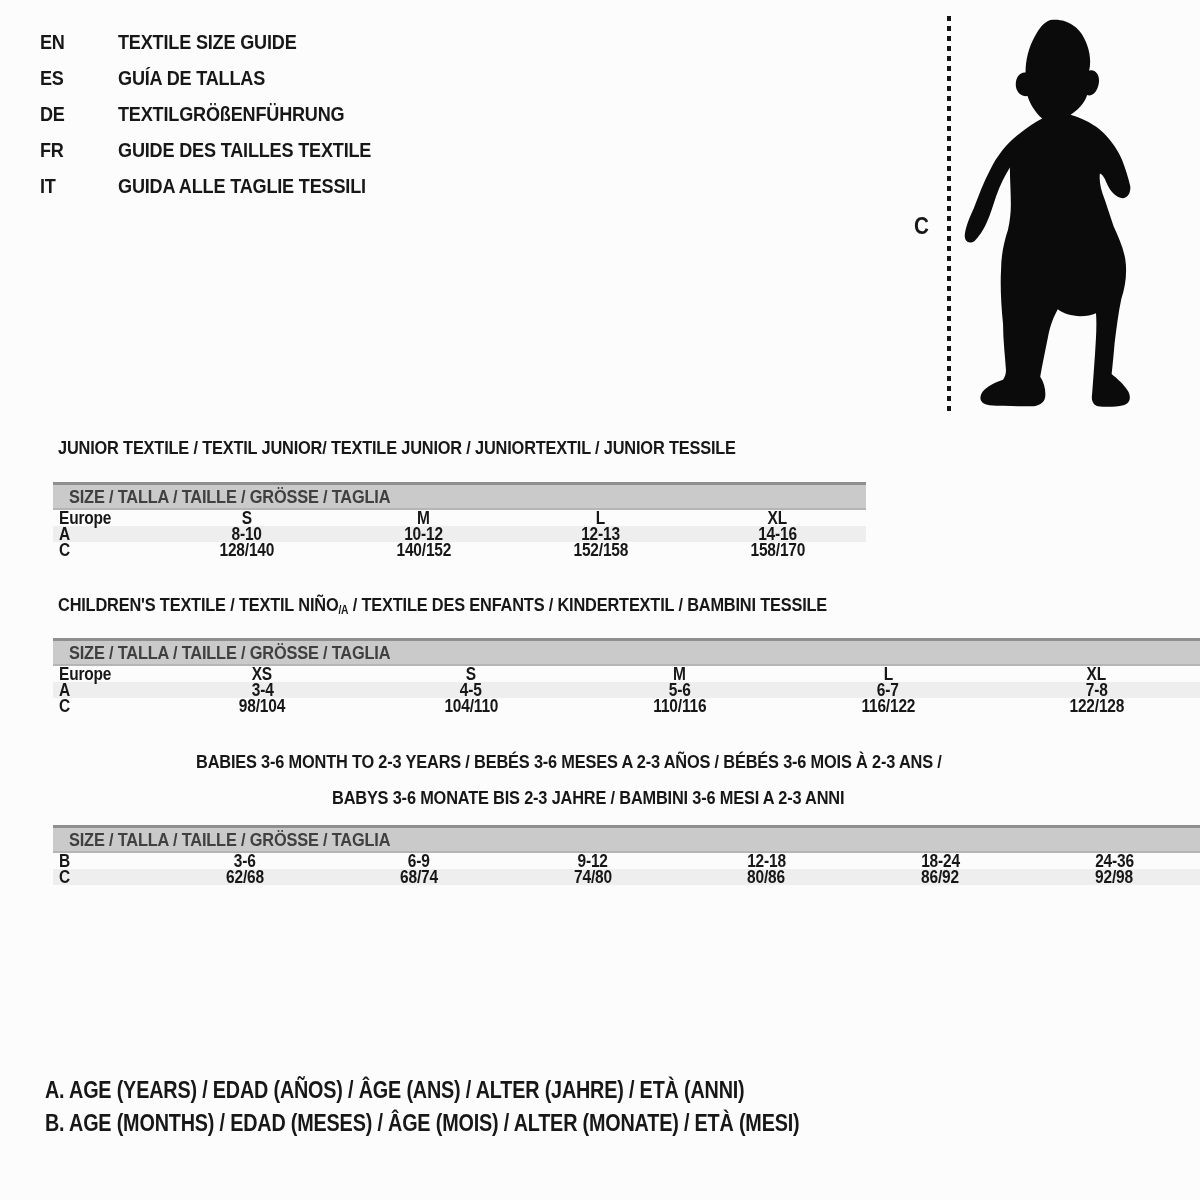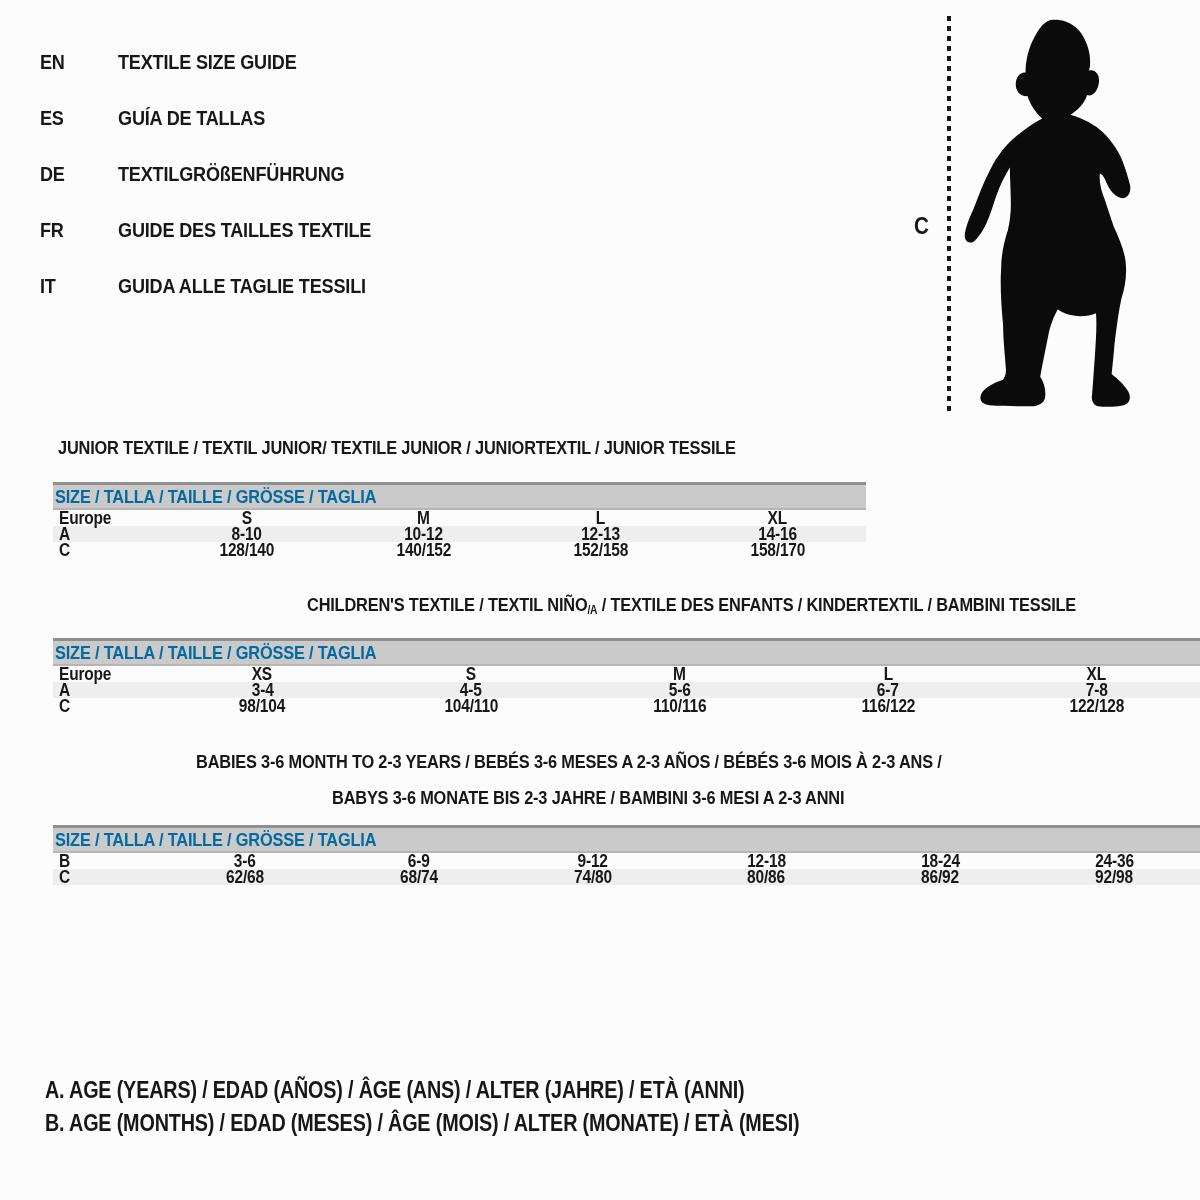--- a/index.html
+++ b/index.html
@@ -16,50 +16,50 @@
     font-weight:700;
     position:relative;
     overflow:hidden;
   }
   
   .cond{display:inline-block;transform:scaleX(.86);transform-origin:0 50%;white-space:nowrap;letter-spacing:-.2px;}
   .condc{display:inline-block;transform:scaleX(.86);transform-origin:50% 50%;white-space:nowrap;letter-spacing:-.2px;}
 
   
   .lang-list{position:absolute;left:40px;top:24px;}
-  .lang-row{display:flex;height:36px;align-items:center;font-size:21px;margin-top:20px;}
+  .lang-row{display:flex;height:36px;align-items:center;font-size:21px;}
   .lang-code{width:78px;}
   
   .dash-line{position:absolute;left:947px;top:16px;width:4px;height:400px;
     background:repeating-linear-gradient(to bottom,#141414 0 5px,transparent 5px 10px);}
   .figure-label{position:absolute;left:914px;top:212px;font-size:24px;}
   .silhouette{position:absolute;left:950px;top:10px;}
 
   
   .sections{position:absolute;left:53px;top:437px;width:1148px;}
   .section-title{margin-left:5px;font-size:19px;line-height:22px;}
   .title-line{height:22px;}
   .title-line .subscript{font-size:12px;vertical-align:-3px;}
   .sec-babies .title-line{height:36px;line-height:36px;}
   .size-bar{
     background:var(--bar-bg);
     border-top:3px solid var(--bar-top);
     border-bottom:2px solid var(--bar-bot);
     height:28px;display:flex;align-items:center;
-    padding-left:2px;font-size:19px;color:#0369a1;
+    padding-left:16px;font-size:19px;color:#404040;
   }
   .size-row{display:flex;height:16px;align-items:center;font-size:18px;}
   .size-row.shaded{background:var(--row-shaded);}
   .row-label{width:105px;padding-left:6px;}
   .cell{flex:1;text-align:center;}
 
   .sec-junior .section-title{margin-bottom:23px;}
   .sec-junior .table{width:813px;}
   .sec-children{margin-top:36px;}
-  .sec-children .section-title{margin-bottom:22px;text-align:right;}
+  .sec-children .section-title{margin-bottom:22px;}
   .sec-children .table{width:1148px;}
   .sec-babies{margin-top:30px;}
   .sec-babies .section-title{margin-bottom:9px;text-align:center;}
   .sec-babies .table{width:1148px;}
 
   
   .legend{position:absolute;left:45px;top:1074px;}
   .legend-line{height:33px;line-height:33px;font-size:23px;}
 </style>
 </head>

